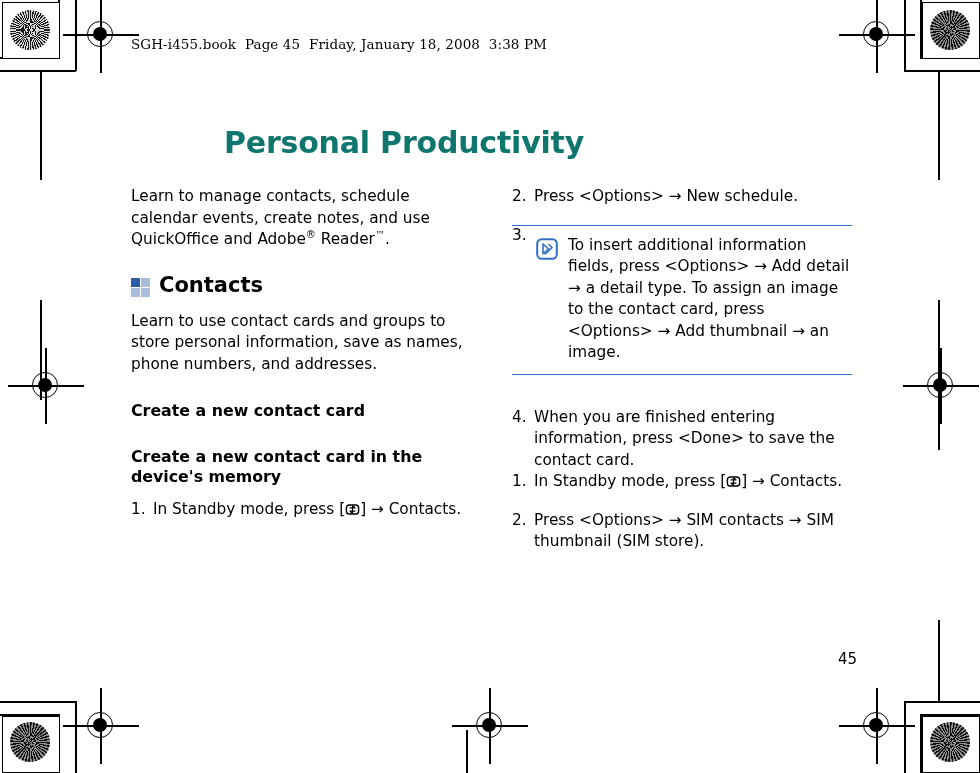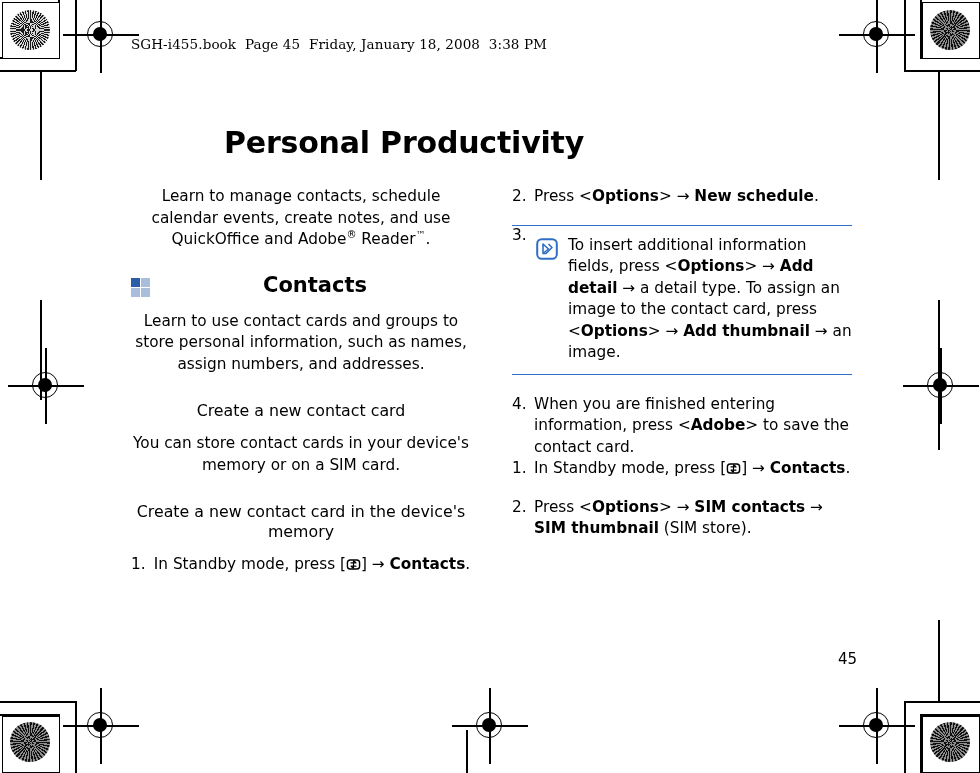--- a/index.html
+++ b/index.html
@@ -119,32 +119,32 @@
     font-size: 42px;
     line-height: 44px;
     font-family: "DejaVu Sans", sans-serif;
   }
   .chapter-title {
     position: absolute;
     left: 224px;
     top: 125px;
     font-size: 30px;
     font-weight: bold;
-    color: #000000;
+    color: #0f766e;
     letter-spacing: -0.2px;
   }
 
   
   .col {
     position: absolute;
     width: 340px;
     font-size: 15.3px;
     line-height: 21.5px;
   }
-  .col-left  { left: 131px; top: 186px; text-align: center; }
+  .col-left  { left: 131px; top: 186px; }
   .col-right { left: 512px; top: 186px; }
 
   p.body {
     margin: 0 0 19px 0;
   }
 
   h2.section {
     margin: 22px 0 14px 0;
     font-size: 21px;
     font-weight: bold;
@@ -165,42 +165,42 @@
   }
   .grid-icon i {
     display: block;
     background: #A8BEDC;
   }
   .grid-icon i.first { background: #2A5CAA; }
 
   h3.sub {
     margin: 0 0 12px 0;
     font-size: 15.8px;
-    font-weight: normal;
+    font-weight: bold;
     line-height: 20px;
   }
   h3.sub.spaced-top { margin-top: 26px; }
 
   ol.steps {
     margin: 0;
     padding: 0;
     list-style: none;
   }
   ol.steps li {
     position: relative;
     padding-left: 22px;
     margin-bottom: 17px;
   }
   ol.steps li:last-child { margin-bottom: 0; }
   ol.steps li .num {
     position: absolute;
     left: 0;
     top: 0;
   }
-  b { font-weight: bold; }
+  b { font-weight: normal; }
   .sup {
     font-size: 0.66em;
     vertical-align: super;
     line-height: 0;
   }
 
   
   .keyglyph {
     display: inline-block;
     vertical-align: -3px;
@@ -209,21 +209,21 @@
     margin: 0 0px;
   }
   .arrow { font-family: "DejaVu Sans", sans-serif; }
 
   
   .note {
     position: relative;
     border-top: 1.5px solid #2F6FC4;
     border-bottom: 1.5px solid #2F6FC4;
     padding: 9px 0 10px 0;
-    margin: 0 0 19px 0;
+    margin: 0 0 32px 0;
   }
   .note .note-icon {
     position: absolute;
     left: 24px;
     top: 12px;
     width: 22px;
     height: 22px;
   }
   .note .note-text {
     padding-left: 56px;
@@ -336,25 +336,24 @@
     <h2 class="section">
       <span class="grid-icon">
           <i class="first"></i>
           <i></i>
           <i></i>
           <i></i>
         </span>
       <span>Contacts</span>
     </h2>
 
-    <p class="body">Learn to use contact cards and groups to store personal information, such as names, assign numbers, and addresses.</p>
+    <p class="body">Learn to use contact cards and groups to store personal information, save as names, phone numbers, and addresses.</p>
 
     <h3 class="sub spaced-top">Create a new contact card</h3>
 
-    <p class="body">You can store contact cards in your device's memory or on a SIM card.</p>
 
     <h3 class="sub spaced-top">Create a new contact card in the device's memory</h3>
 
     <ol class="steps">
       <li>
         <span class="num">1.</span><span>In Standby mode, press [</span><span class="keyglyph"><svg width="15" height="15" viewBox="0 0 16 16">
               <rect x="1.5" y="3.2" width="13" height="9.6" rx="3" ry="3" fill="none" stroke="#000" stroke-width="1.5"></rect>
               <path d="M5.4 6.3 h5.2 l-1.5 -1.6 M10.6 9.7 h-5.2 l1.5 1.6" fill="none" stroke="#000" stroke-width="1.4" stroke-linecap="round" stroke-linejoin="round"></path>
               <path d="M8 3.6 v8.8" stroke="#000" stroke-width="1.2"></path>
             </svg></span><span>] </span><span class="arrow">→</span> <b>Contacts</b><span>.</span>
@@ -379,21 +378,21 @@
           <rect x="1.2" y="1.2" width="19.6" height="19.6" rx="4.5" ry="4.5" fill="none" stroke="#2F6FC4" stroke-width="2"></rect>
           <path d="M7 15.5 L7 6 L12.5 11 Z" fill="none" stroke="#2F6FC4" stroke-width="1.6" stroke-linejoin="round"></path>
           <path d="M12.5 6 L16 9.5 L10 15.5 L7 15.5" fill="none" stroke="#2F6FC4" stroke-width="1.6" stroke-linejoin="round"></path>
         </svg>
       </span>
       <div class="note-text"><span>To insert additional information fields, press &lt;</span><b>Options</b><span>&gt; </span><span class="arrow">→</span> <b>Add detail</b><span> </span><span class="arrow">→</span><span> a detail type. To assign an image to the contact card, press &lt;</span><b>Options</b><span>&gt; </span><span class="arrow">→</span> <b>Add thumbnail</b><span> </span><span class="arrow">→</span><span> an image.</span></div>
     </div>
 
     <ol class="steps">
       <li>
-        <span class="num">4.</span><span>When you are finished entering information, press &lt;</span><b>Adobe</b><span>&gt; to save the contact card.</span>
+        <span class="num">4.</span><span>When you are finished entering information, press &lt;</span><b>Done</b><span>&gt; to save the contact card.</span>
       </li>
     </ol>
 
 
     <ol class="steps">
       <li>
         <span class="num">1.</span><span>In Standby mode, press [</span><span class="keyglyph"><svg width="15" height="15" viewBox="0 0 16 16">
               <rect x="1.5" y="3.2" width="13" height="9.6" rx="3" ry="3" fill="none" stroke="#000" stroke-width="1.5"></rect>
               <path d="M5.4 6.3 h5.2 l-1.5 -1.6 M10.6 9.7 h-5.2 l1.5 1.6" fill="none" stroke="#000" stroke-width="1.4" stroke-linecap="round" stroke-linejoin="round"></path>
               <path d="M8 3.6 v8.8" stroke="#000" stroke-width="1.2"></path>

